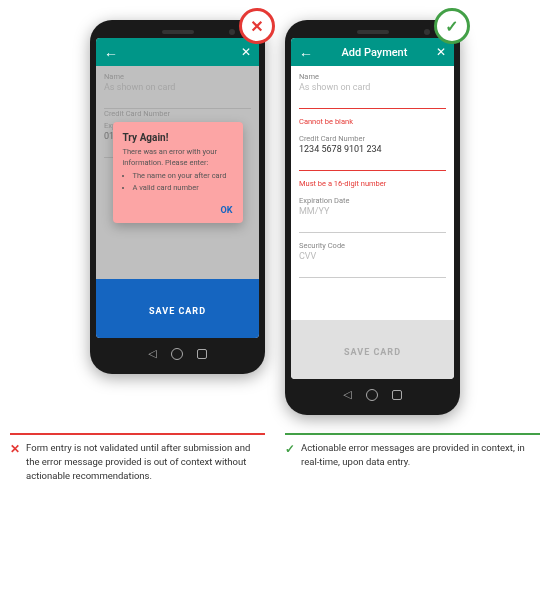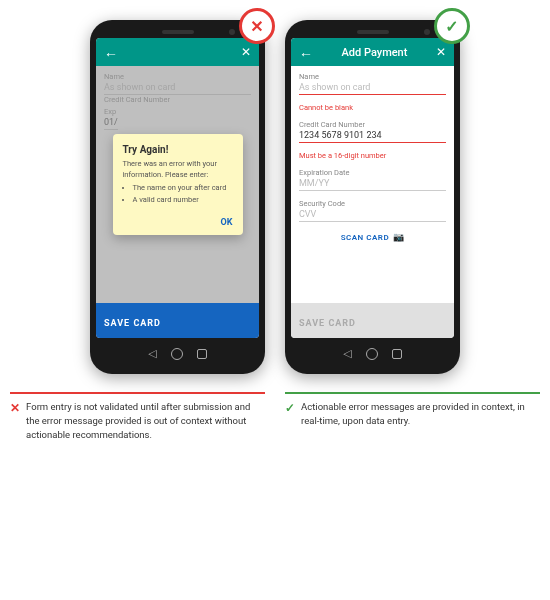--- a/index.html
+++ b/index.html
@@ -136,21 +136,21 @@
     .field-label {
       font-size: 7.5px;
       color: #888;
       display: block;
       margin-bottom: 1px;
     }
     .field-value {
       font-size: 9px;
       color: #bbb;
       border-bottom: 1px solid #ccc;
-      padding-bottom: 2px;
+      padding-bottom: 16px;
       display: block;
     }
     .field-value.filled {
       color: #333;
     }
     .field-value.error-line {
       border-bottom: 1.5px solid #e53935;
     }
 
     .error-text {
@@ -181,21 +181,22 @@
       font-weight: 600;
       letter-spacing: 0.5px;
       text-transform: uppercase;
     }
     .scan-icon {
       font-size: 9px;
     }
 
     .save-card-area {
       background: #1565c0;
-      padding: 8px;
+      padding: 20px;
+      text-align: center;
     }
     .save-card-area.disabled {
       background: #e0e0e0;
     }
     .save-card-text {
       font-size: 9px;
       font-weight: 700;
       letter-spacing: 1px;
       color: white;
       text-transform: uppercase;
@@ -228,21 +229,21 @@
     .dialog-overlay {
       position: absolute;
       top: 0; left: 0; right: 0; bottom: 0;
       background: rgba(0,0,0,0.25);
       display: flex;
       align-items: center;
       justify-content: center;
       z-index: 5;
     }
     .dialog {
-      background: #fef9c3;
+      background: #fca5a5;
       border-radius: 4px;
       padding: 10px 10px 6px;
       width: 130px;
       box-shadow: 0 4px 12px rgba(0,0,0,0.25);
     }
     .dialog-title {
       font-size: 10px;
       font-weight: 700;
       color: #333;
       margin-bottom: 4px;
@@ -402,24 +403,20 @@
             <div>
               <span class="field-label">Expiration Date</span>
               <span class="field-value">MM/YY</span>
             </div>
             <div>
               <span class="field-label">Security Code</span>
               <span class="field-value">CVV</span>
             </div>
           </div>
 
-          <div class="scan-card-row">
-            <span class="scan-card-btn">SCAN CARD</span>
-            <span class="scan-icon">📷</span>
-          </div>
 
           <div style="flex:1; min-height: 30px;"></div>
         </div>
 
         <div class="save-card-area disabled">
           <span class="save-card-text disabled-text">SAVE CARD</span>
         </div>
       </div>
       <div class="phone-bottom">
         <span class="nav-back">◁</span>

